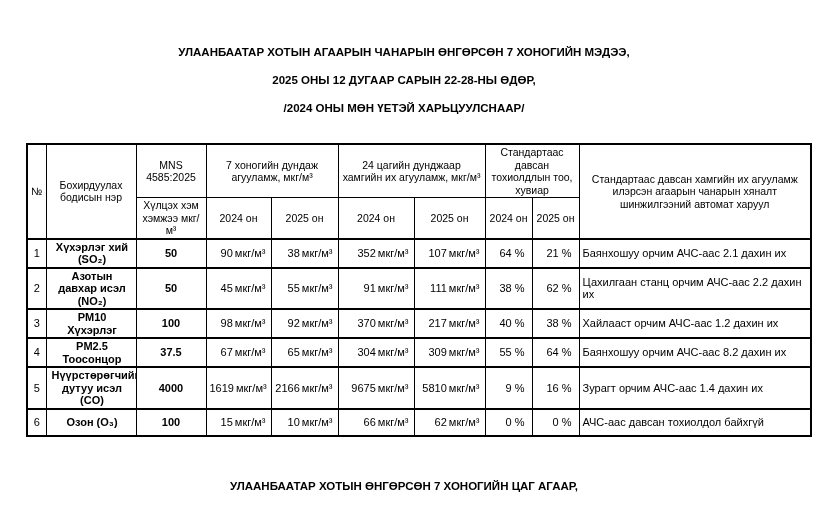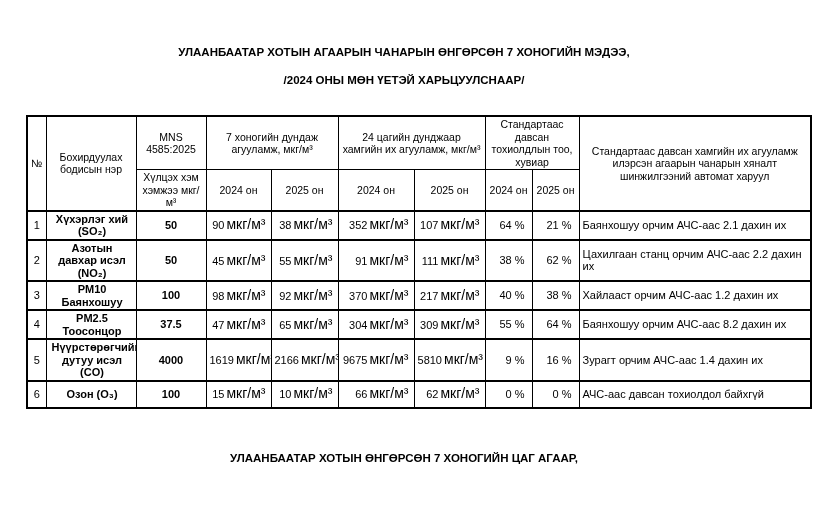--- a/index.html
+++ b/index.html
@@ -42,32 +42,33 @@
   
   .t1 thead tr.grow  { height: 44px; }
   .t1 thead tr.srow  { height: 37px; }
   .t1 tbody tr       { height: 27px; }
 
   .t1 td.c-name  { text-align: center; padding-left: 5px; font-weight: bold; }
   .t1 td.c-limit { font-weight: bold; }
   .t1 td.c-val   { text-align: right; padding-right: 5px; white-space: nowrap; }
   .t1 td.c-pct   { text-align: right; padding-right: 7px; margin-top: 24px; }
   .t1 td.c-stn   { text-align: left; }
-  .t1 .unit { font-size: 14px; margin-left: 2px; }
+  .t1 .unit { font-size: 11px; margin-left: 2px; }
 
   .gap1 { margin-top: 14px; }
   .gap2 { margin-top: 28px; }
 </style>
 </head>
 <body>
 
 <div class="page">
 
   <div class="title-block">
     <div>УЛААНБААТАР ХОТЫН АГААРЫН ЧАНАРЫН ӨНГӨРСӨН 7 ХОНОГИЙН МЭДЭЭ,</div>
+    <div>2025 ОНЫ 12 ДУГААР САРЫН 22-28-НЫ ӨДӨР,</div>
     <div>/2024 ОНЫ МӨН ҮЕТЭЙ ХАРЬЦУУЛСНААР/</div>
   </div>
 
   <table class="t1 gap1">
     <colgroup>
       <col style="width:19px">
         <col style="width:90px">
         <col style="width:70px">
       <col style="width:65px">
         <col style="width:67px">
@@ -117,35 +118,35 @@
         <td class="c-val"><span>45</span><span class="unit">мкг/м³</span></td>
         <td class="c-val"><span>55</span><span class="unit">мкг/м³</span></td>
         <td class="c-val"><span>91</span><span class="unit">мкг/м³</span></td>
         <td class="c-val"><span>111</span><span class="unit">мкг/м³</span></td>
         <td class="c-pct">38 %</td>
         <td class="c-pct">62 %</td>
         <td class="c-stn">Цахилгаан станц орчим АЧС-аас 2.2 дахин их</td>
       </tr>
       <tr>
         <td>3</td>
-        <td class="c-name">PM10 Баянхошуу</td>
+        <td class="c-name">PM10 Хүхэрлэг</td>
         <td class="c-limit">100</td>
         <td class="c-val"><span>98</span><span class="unit">мкг/м³</span></td>
         <td class="c-val"><span>92</span><span class="unit">мкг/м³</span></td>
         <td class="c-val"><span>370</span><span class="unit">мкг/м³</span></td>
         <td class="c-val"><span>217</span><span class="unit">мкг/м³</span></td>
         <td class="c-pct">40 %</td>
         <td class="c-pct">38 %</td>
         <td class="c-stn">Хайлааст орчим АЧС-аас 1.2 дахин их</td>
       </tr>
       <tr>
         <td>4</td>
         <td class="c-name">PM2.5 Тоосонцор</td>
         <td class="c-limit">37.5</td>
-        <td class="c-val"><span>47</span><span class="unit">мкг/м³</span></td>
+        <td class="c-val"><span>67</span><span class="unit">мкг/м³</span></td>
         <td class="c-val"><span>65</span><span class="unit">мкг/м³</span></td>
         <td class="c-val"><span>304</span><span class="unit">мкг/м³</span></td>
         <td class="c-val"><span>309</span><span class="unit">мкг/м³</span></td>
         <td class="c-pct">55 %</td>
         <td class="c-pct">64 %</td>
         <td class="c-stn">Баянхошуу орчим АЧС-аас 8.2 дахин их</td>
       </tr>
       <tr>
         <td>5</td>
         <td class="c-name">Нүүрстөрөгчийн дутуу исэл (CO)</td>

